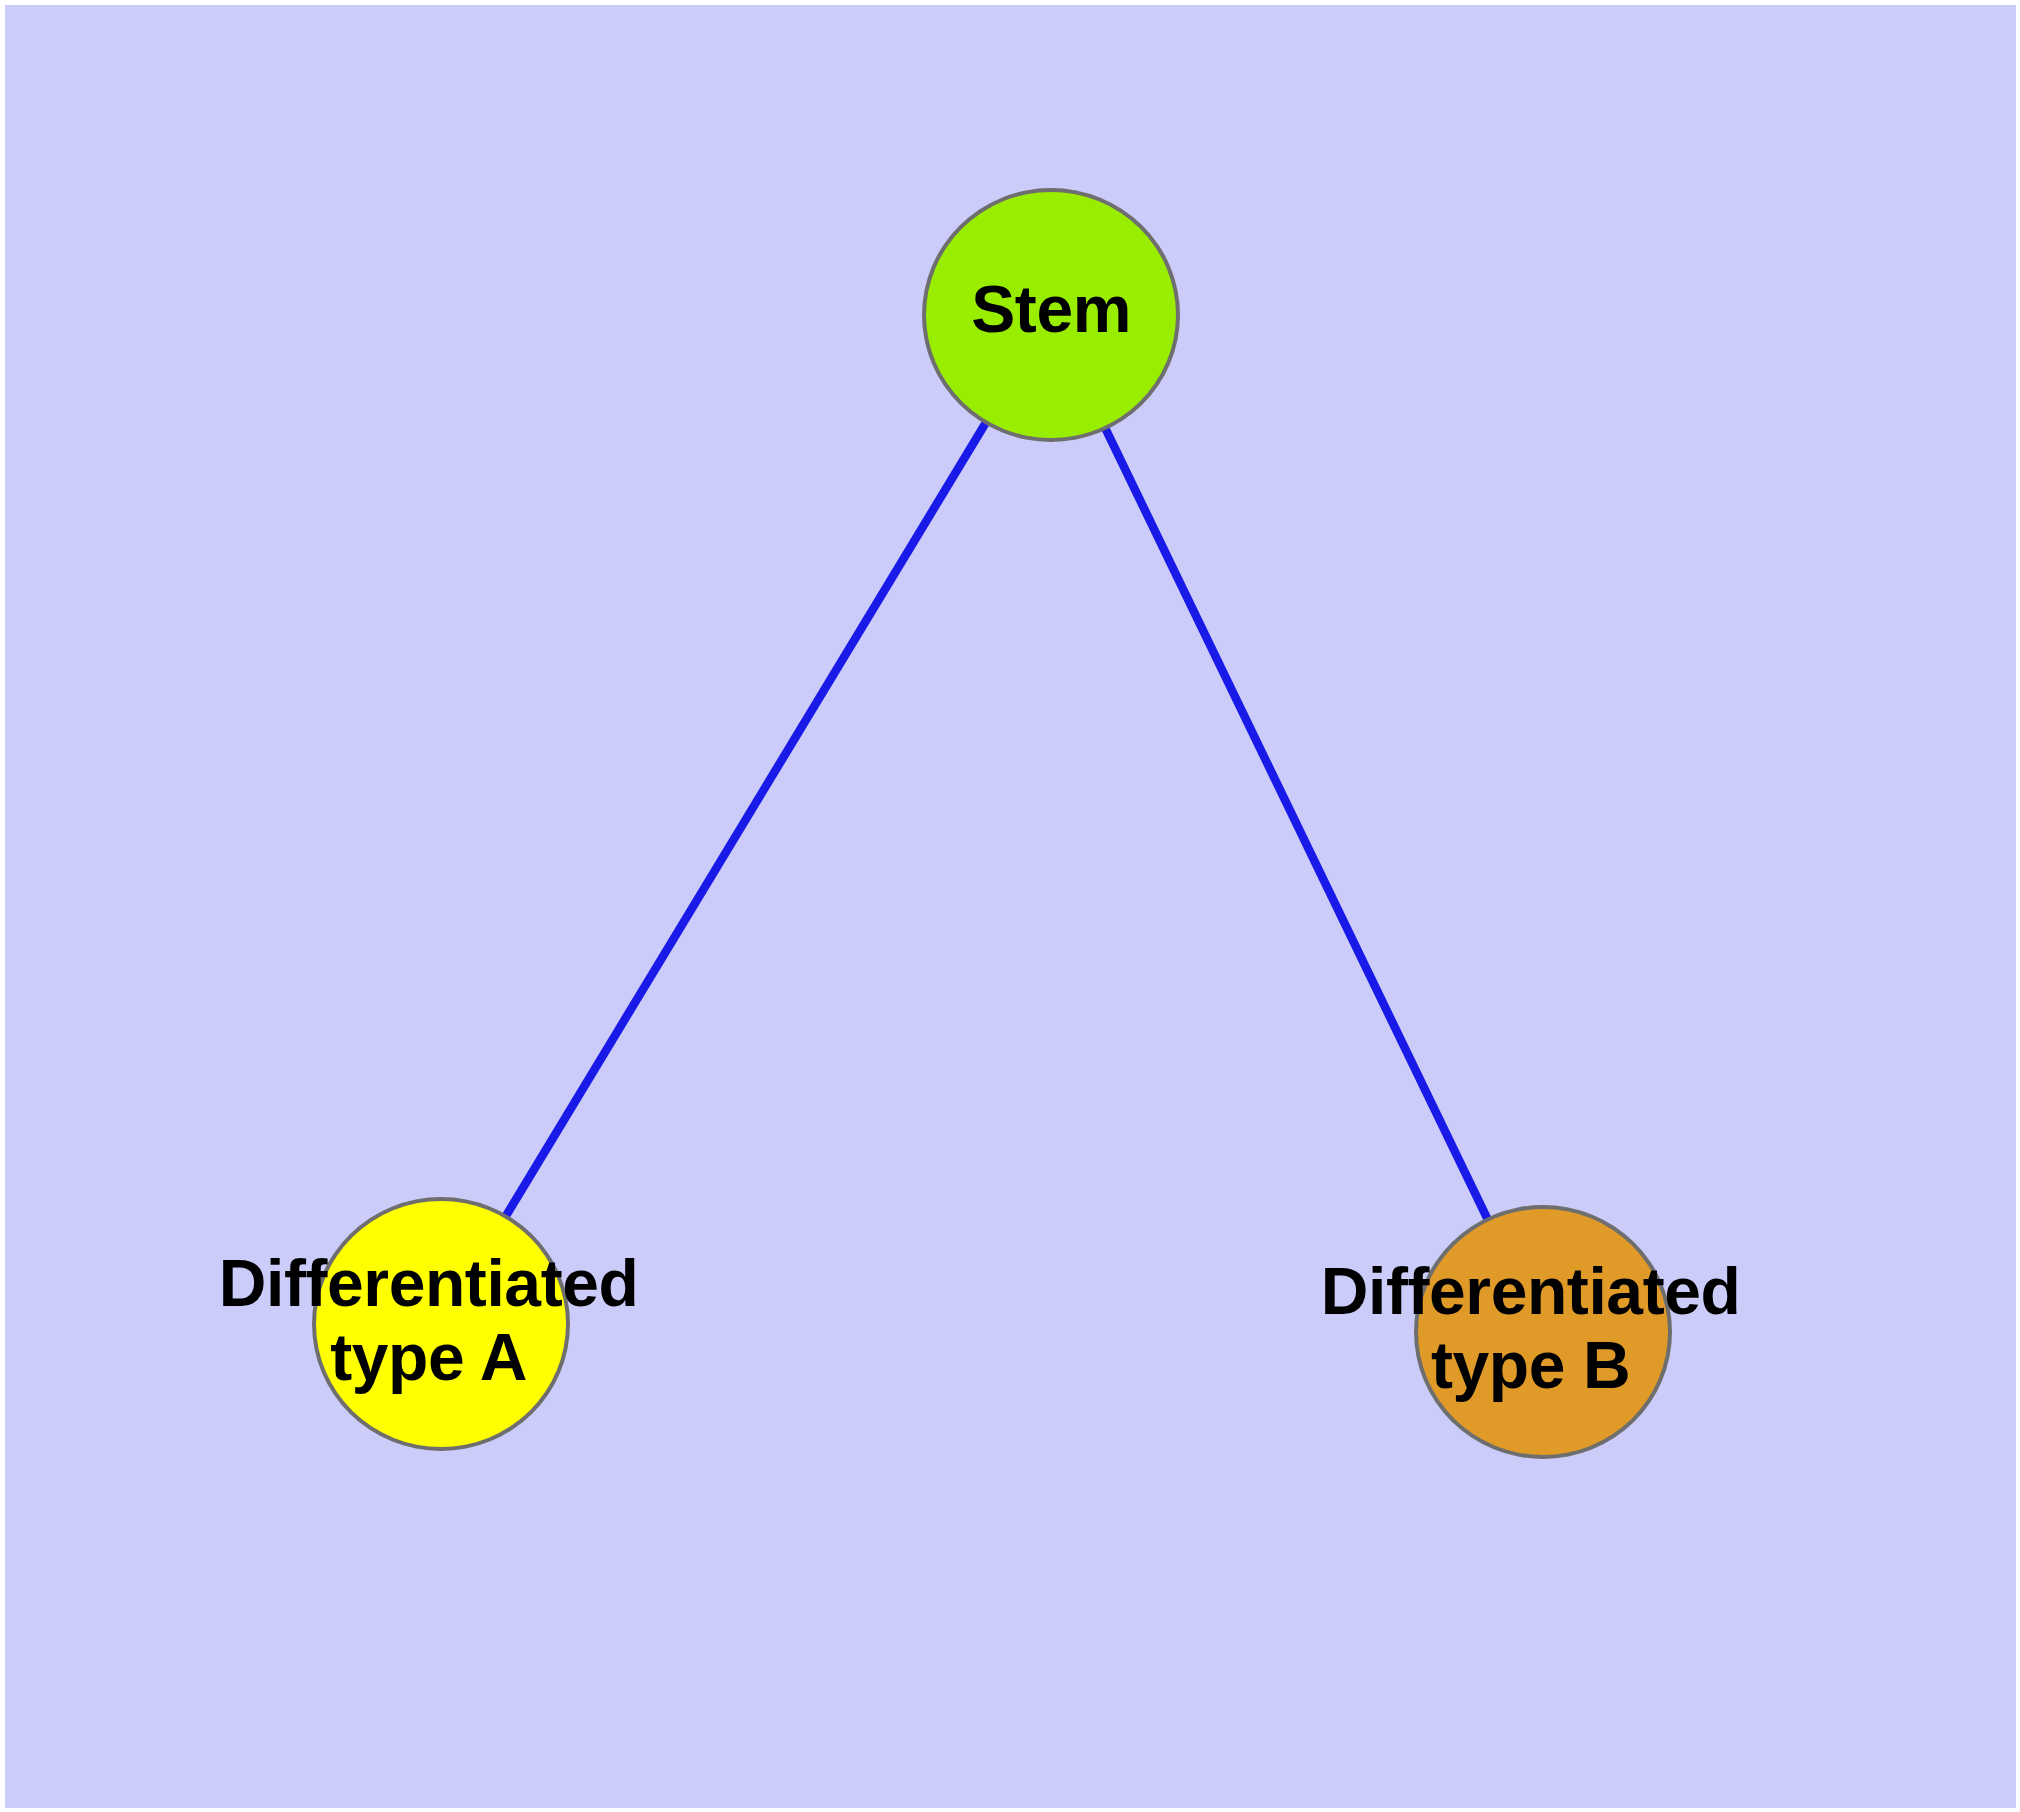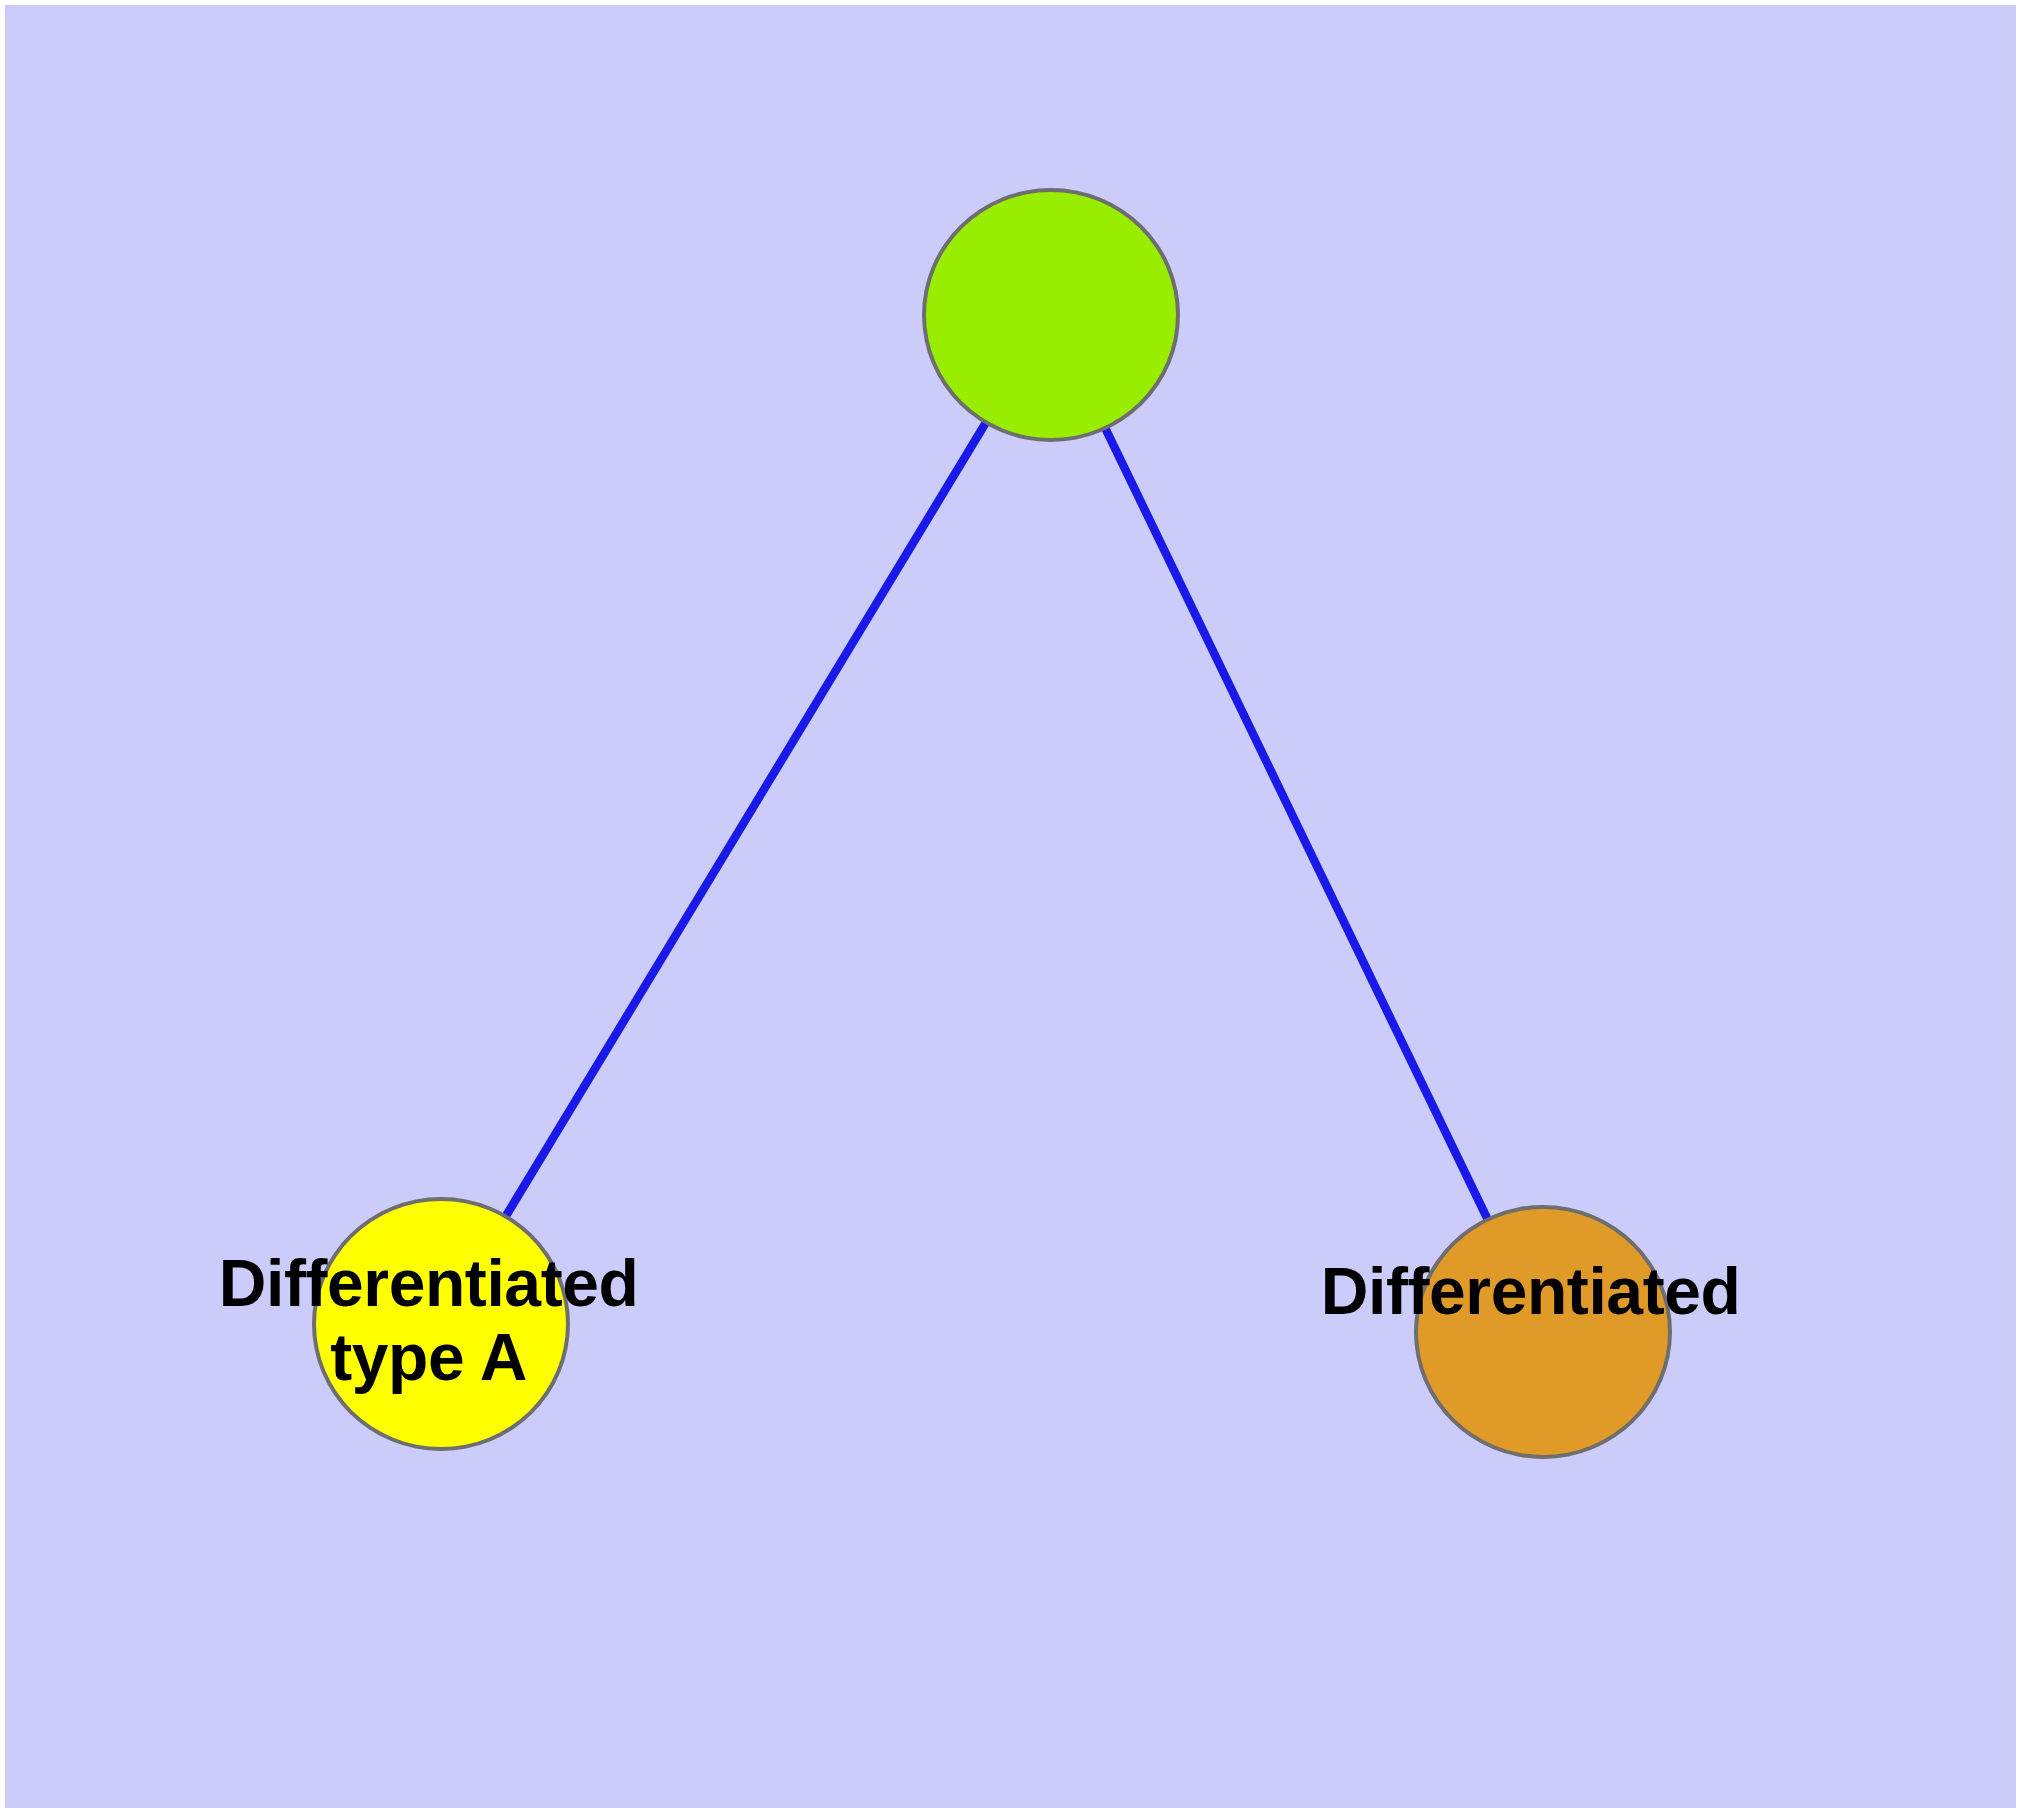--- a/index.html
+++ b/index.html
@@ -100,21 +100,22 @@
 <body>
 
 <div id="diagram-canvas">
 
   <svg id="edge-layer" viewBox="0 0 2373 2127" xmlns="http://www.w3.org/2000/svg">
     <line x1="1234" y1="366" x2="514" y2="1556" stroke="#1a1ae8" stroke-width="10" stroke-linecap="butt"></line>
     <line x1="1234" y1="366" x2="1814" y2="1566" stroke="#1a1ae8" stroke-width="10" stroke-linecap="butt"></line>
   </svg>
 
   <div class="node" id="node-stem" style="background:#99ee00;"></div>
+  <div class="node-label" id="label-stem">Stem</div>
 
   <div class="node" id="node-diff-a" style="background:#ffff00;"></div>
   <div class="node-label" id="label-diff-a"><span>Differentiated</span><br><span>type A</span></div>
 
   <div class="node" id="node-diff-b" style="background:#e09a28;"></div>
-  <div class="node-label" id="label-diff-b"><span>Differentiated</span><br></div>
+  <div class="node-label" id="label-diff-b"><span>Differentiated</span><br><span>type B</span></div>
 
 </div>
 
 
 </body></html>

